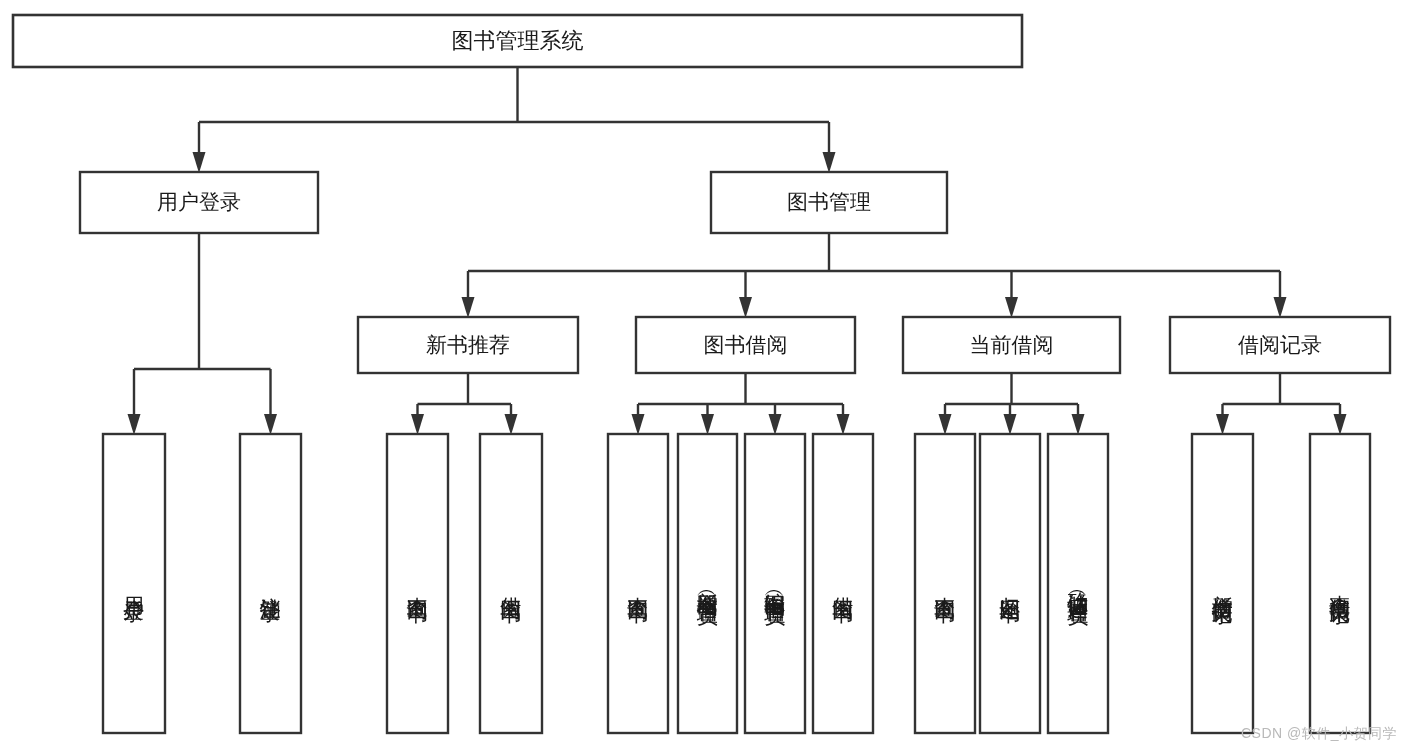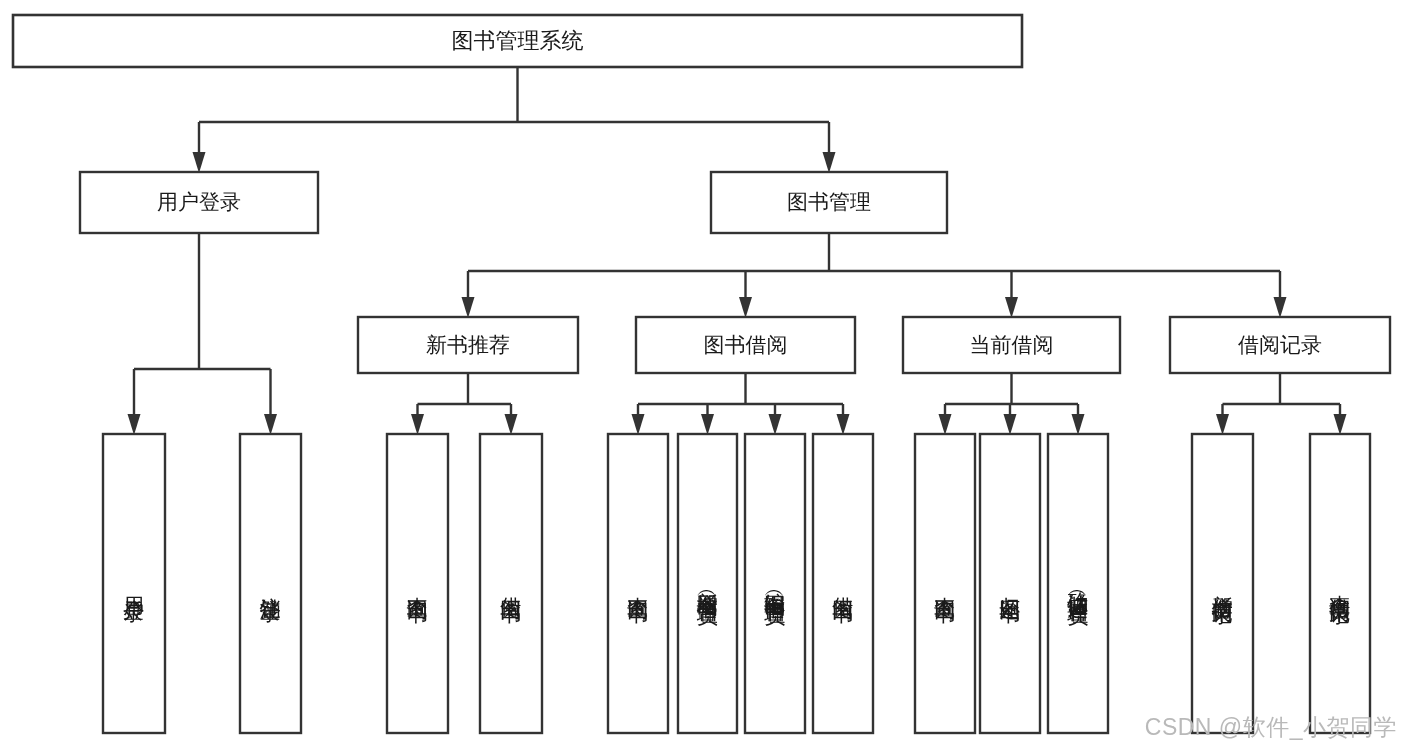--- a/index.html
+++ b/index.html
@@ -71,21 +71,21 @@
     letter-spacing: 2px;
     color: #1a1a1a;
     white-space: nowrap;
     text-align: center;
   }
   .watermark {
     position: absolute;
     right: 8px;
     bottom: 4px;
     font-family: "Liberation Sans", "DejaVu Sans", sans-serif;
-    font-size: 23px;
+    font-size: 14px;
     color: #b9b9b9;
     letter-spacing: 0.5px;
     user-select: none;
   }
 </style>
 </head>
 <body>
 
 <div id="diagram-root">
   <svg class="diagram-canvas" viewBox="0 0 1405 747" xmlns="http://www.w3.org/2000/svg">

